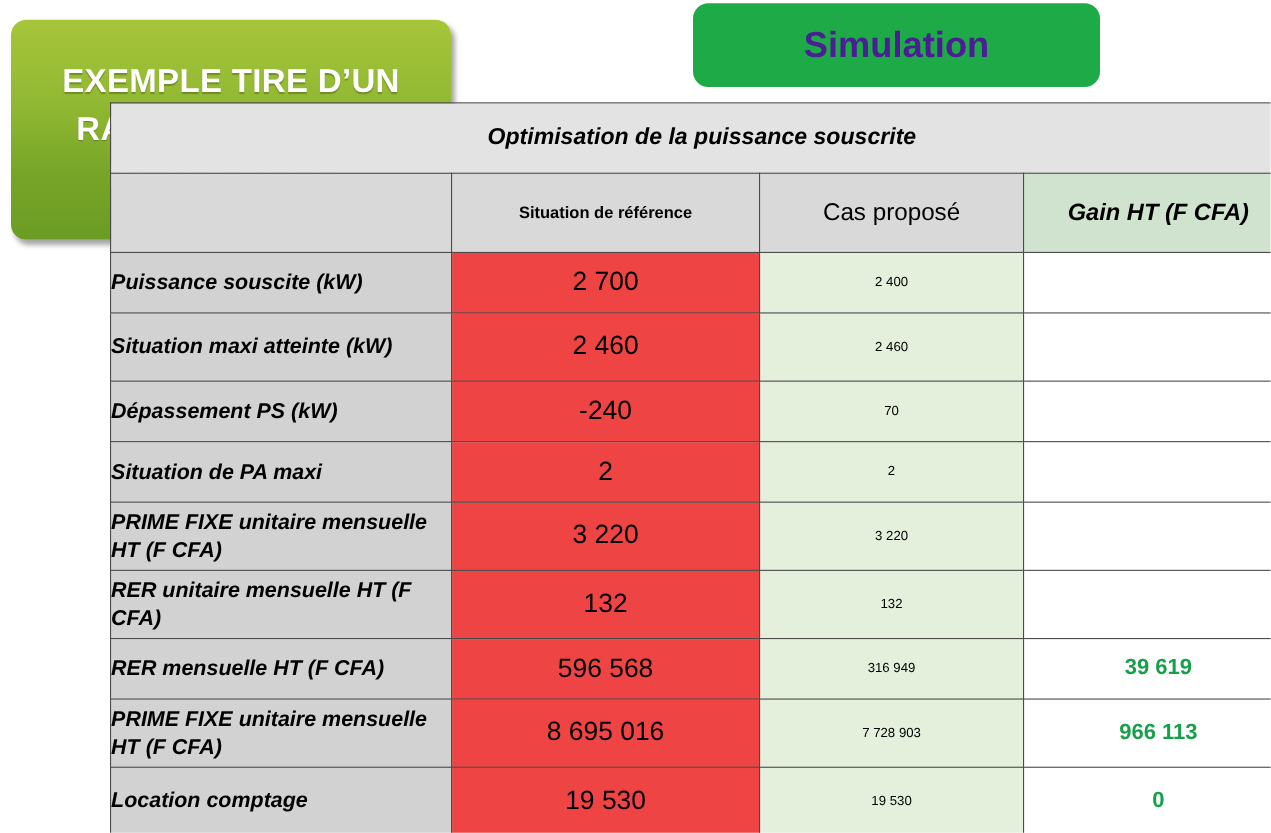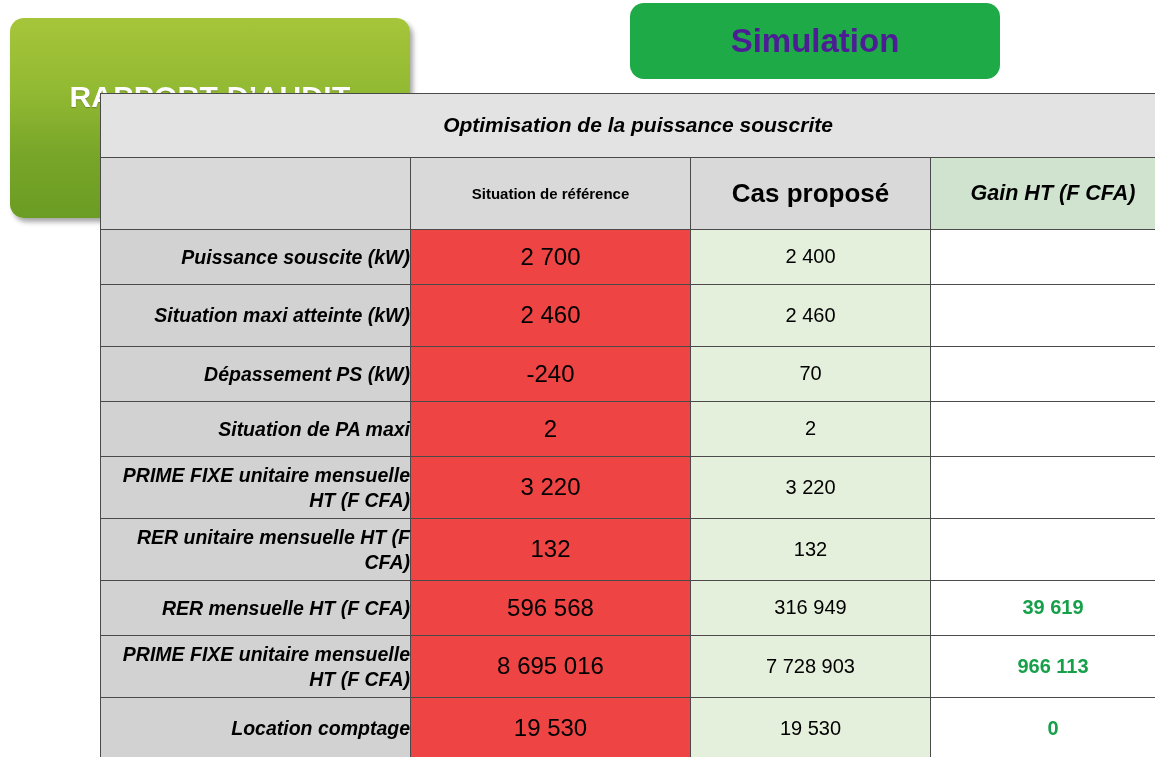--- a/index.html
+++ b/index.html
@@ -97,63 +97,64 @@
     color: #000;
   }
   .hdr-ref {
     background: #d9d9d9;
     font-weight: bold;
     font-size: 15px;
     height: 72px;
   }
   .hdr-prop {
     background: #d9d9d9;
-    font-weight: bold;
-    font-size: 26px;
+    font-weight: normal;
+    font-size: 22px;
     height: 72px;
   }
   .hdr-gain {
     background: #cfe3cf;
     font-weight: bold;
     font-style: italic;
     font-size: 21.5px;
     height: 72px;
   }
 
   
   .lbl {
     background: #d2d2d2;
     font-weight: bold;
     font-style: italic;
     font-size: 19.5px;
-    text-align: right;
+    text-align: left;
   }
   .val-ref {
     background: #ef4444;
     font-size: 24px;
   }
   .val-prop {
     background: #e4efdc;
-    font-size: 20px;
+    font-size: 12px;
   }
   .val-gain {
     background: #ffffff;
     font-size: 20px;
     font-weight: bold;
     color: #17a04a;
   }
 
   .row-h1 { height: 55px; }
   .row-h2 { height: 62px; }
 </style>
 </head>
 <body>
 
 <div class="title-badge">
   <div class="title-badge-text">
+    <div>EXEMPLE TIRE D’UN</div>
     <div>RAPPORT D’AUDIT</div>
     <div>ENERGETIQUE</div>
   </div>
 </div>
 
 <div class="sim-badge">
   <span class="sim-badge-text">Simulation</span>
 </div>
 
 <table class="sheet">

